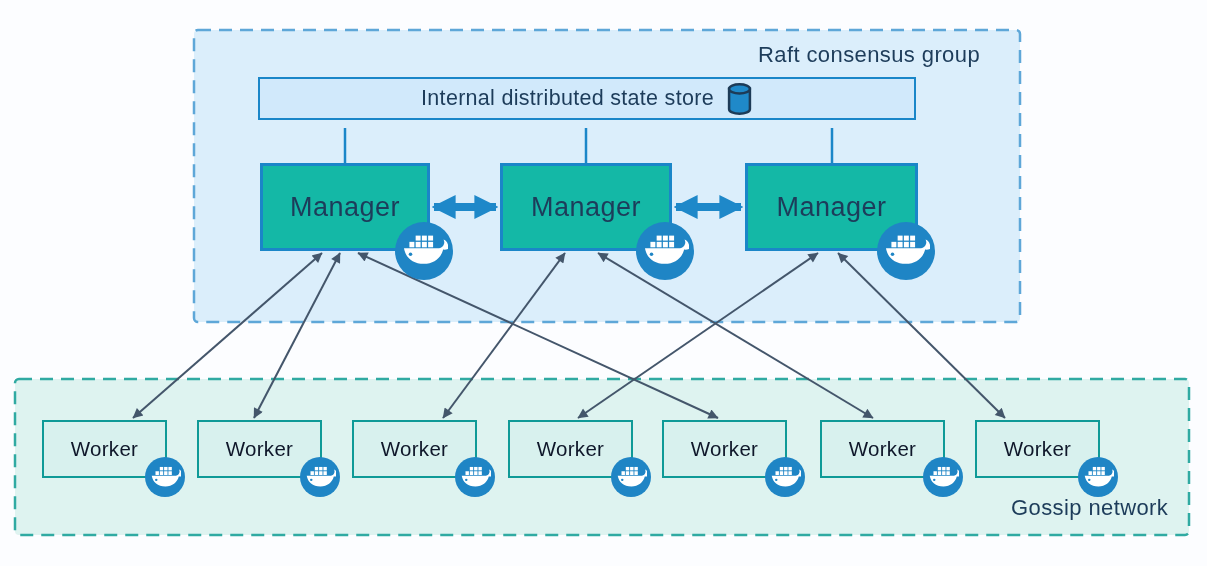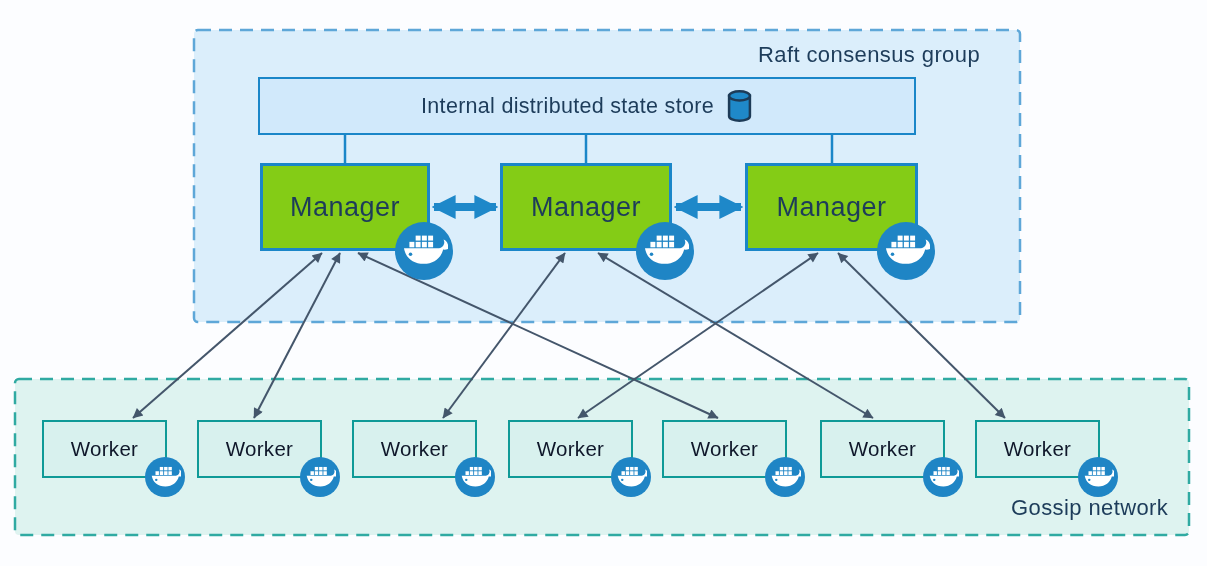--- a/index.html
+++ b/index.html
@@ -11,27 +11,27 @@
   #wires{position:absolute;left:0;top:0;z-index:1;}
   .raft-rect{fill:#dbeefb;stroke:#5ea7d8;stroke-width:2.5;stroke-dasharray:13 8;}
   .gossip-rect{fill:#def3f0;stroke:#30aaa2;stroke-width:2.5;stroke-dasharray:13 8;}
   .connector{stroke:#1a86c8;stroke-width:2.5;}
   .thick{stroke:#1e88c9;stroke-width:8;}
   .thin{stroke:#44566b;stroke-width:2;}
 
   .grouplabel{position:absolute;z-index:3;font-size:22px;letter-spacing:.4px;color:#1d3c5a;}
   .box{position:absolute;z-index:2;display:flex;align-items:center;justify-content:center;box-sizing:border-box;}
   .store{
-    left:258px;top:77px;width:658px;height:58px;
+    left:258px;top:77px;width:658px;height:43px;
     background:#d1e9fb;border:2.5px solid #1a86c8;
     font-size:21.5px;letter-spacing:.3px;gap:12px;
   }
   .manager{
     top:163px;height:88px;
-    background:#84cc16;border:3px solid #1a86c8;
+    background:#14b8a6;border:3px solid #1a86c8;
     font-size:27px;letter-spacing:.5px;
   }
   .worker{
     top:420px;width:125px;height:58px;
     background:#d8f1ee;border:2.5px solid #0f9a97;
     font-size:20.5px;letter-spacing:.3px;color:#0f172a;
   }
   .badge{
     position:absolute;z-index:4;border-radius:50%;
     background:#1f85c5;display:flex;align-items:center;justify-content:center;

